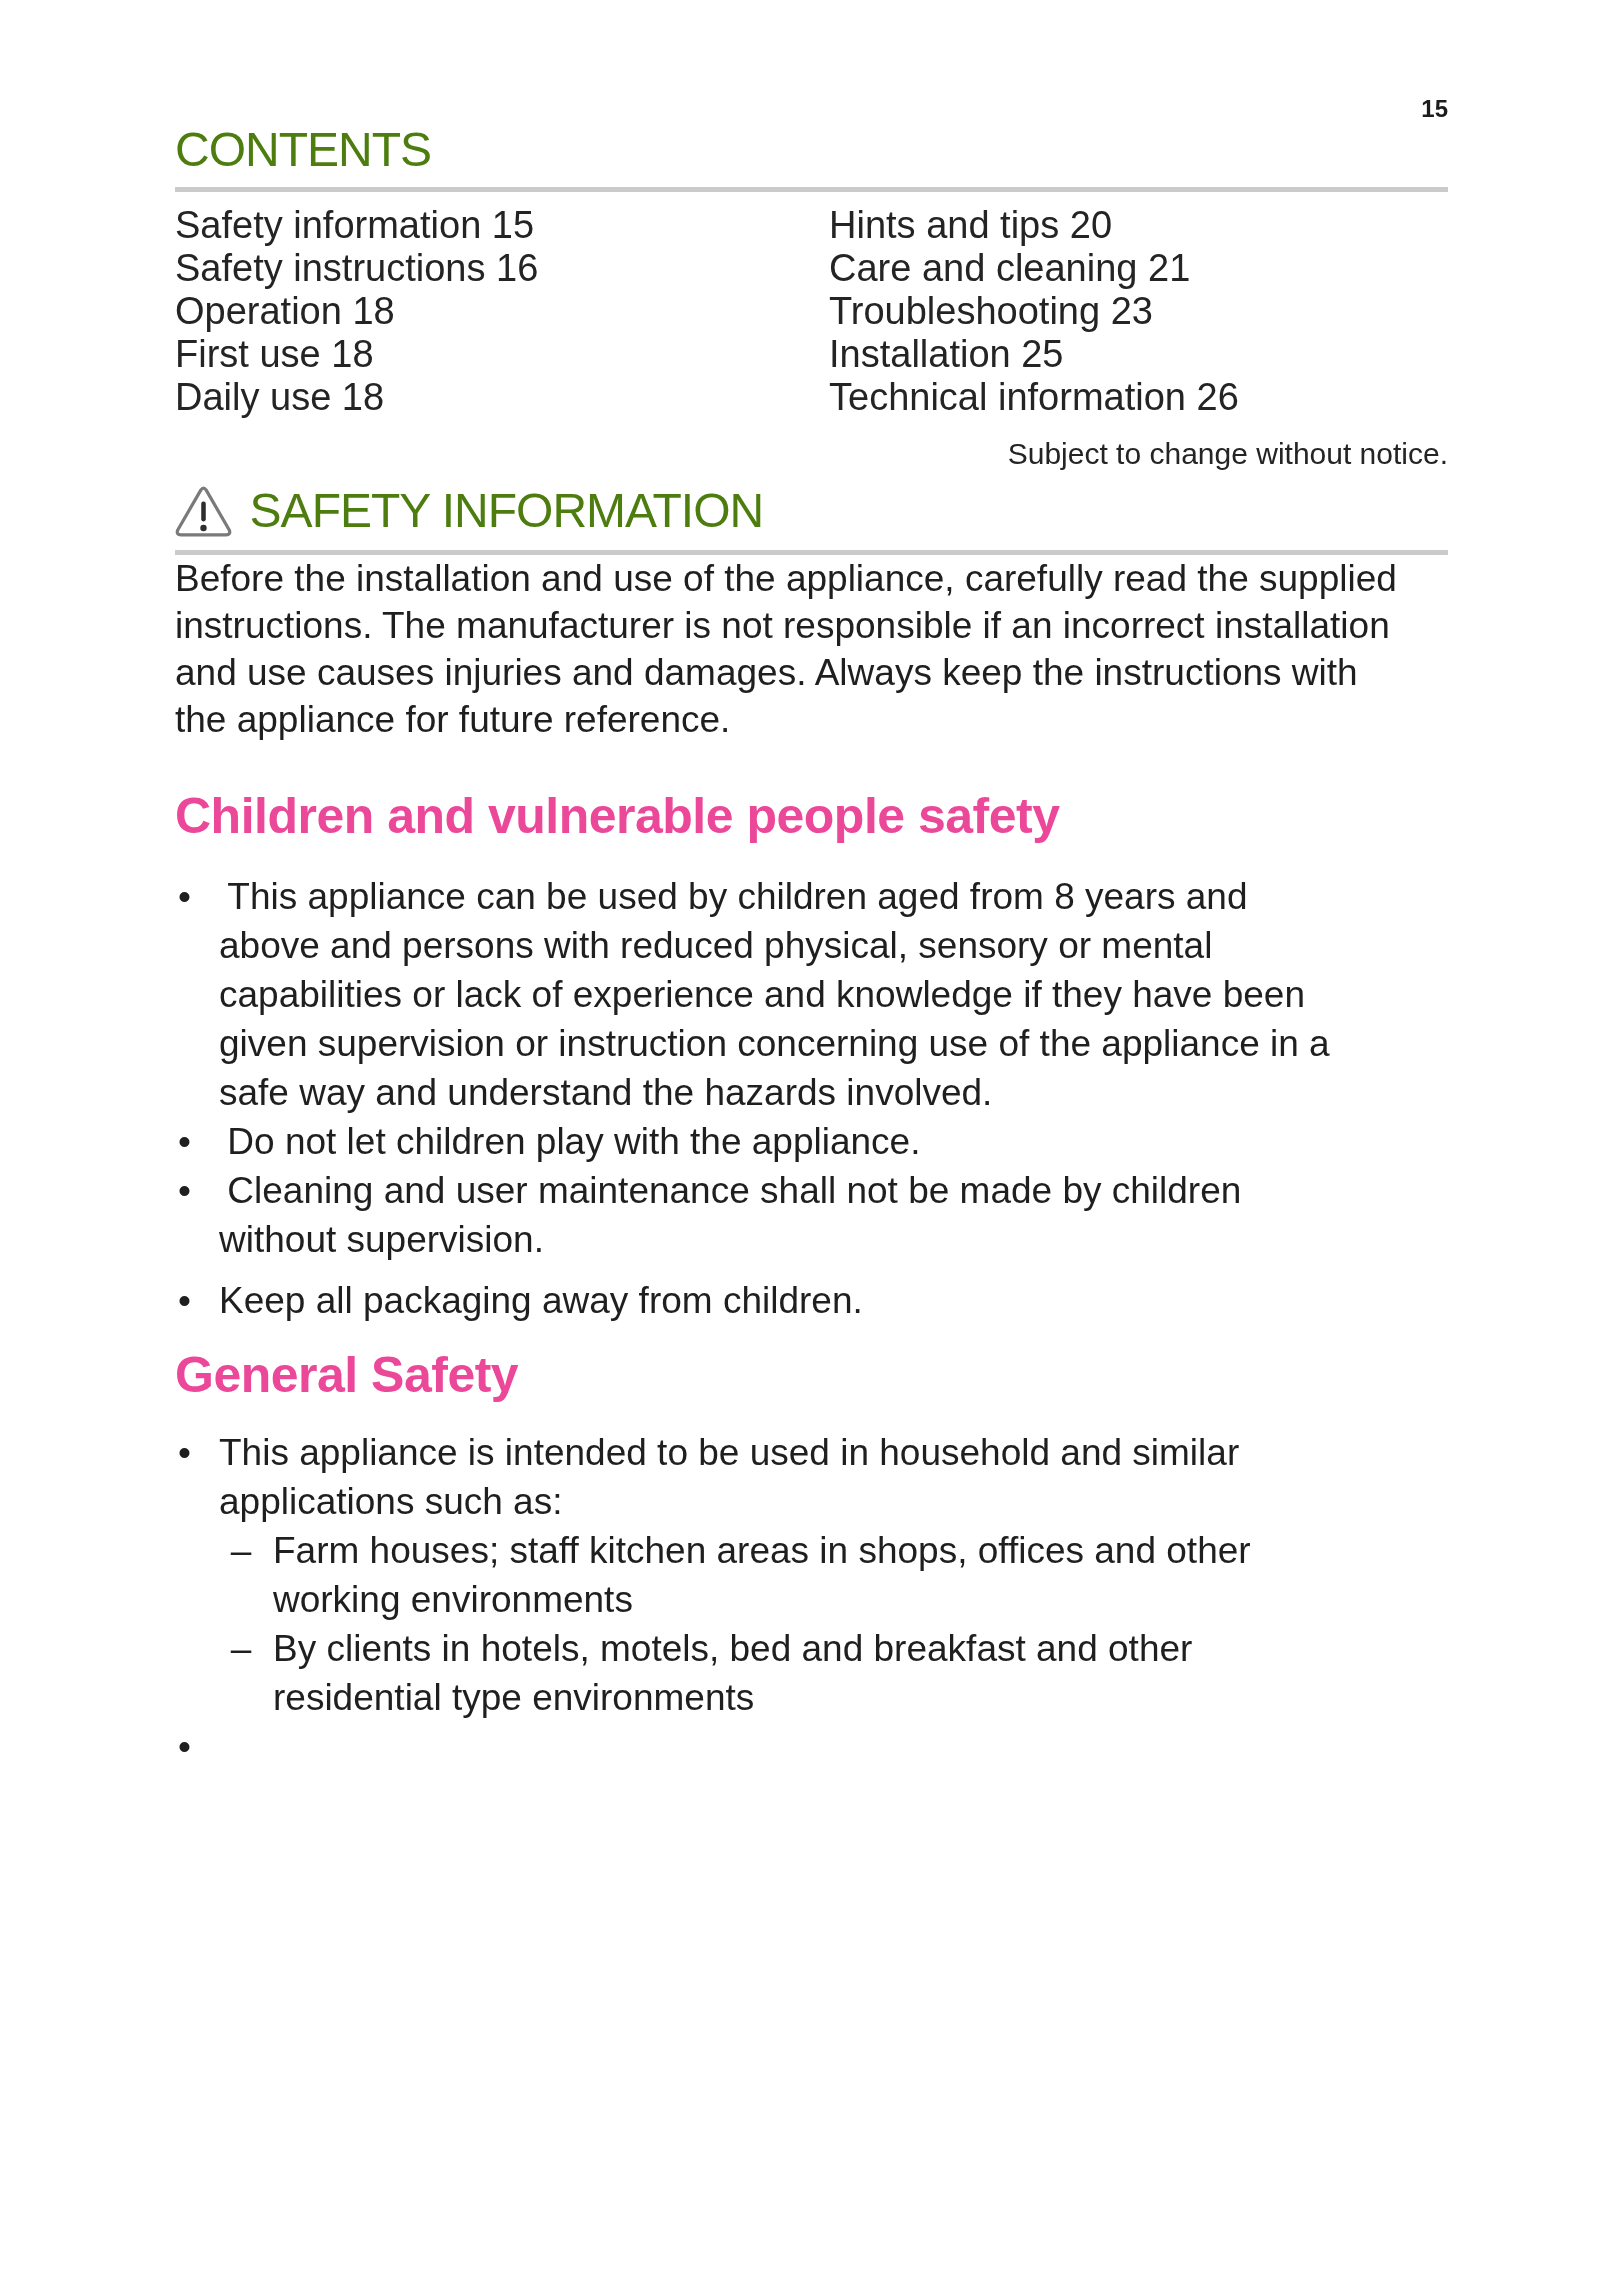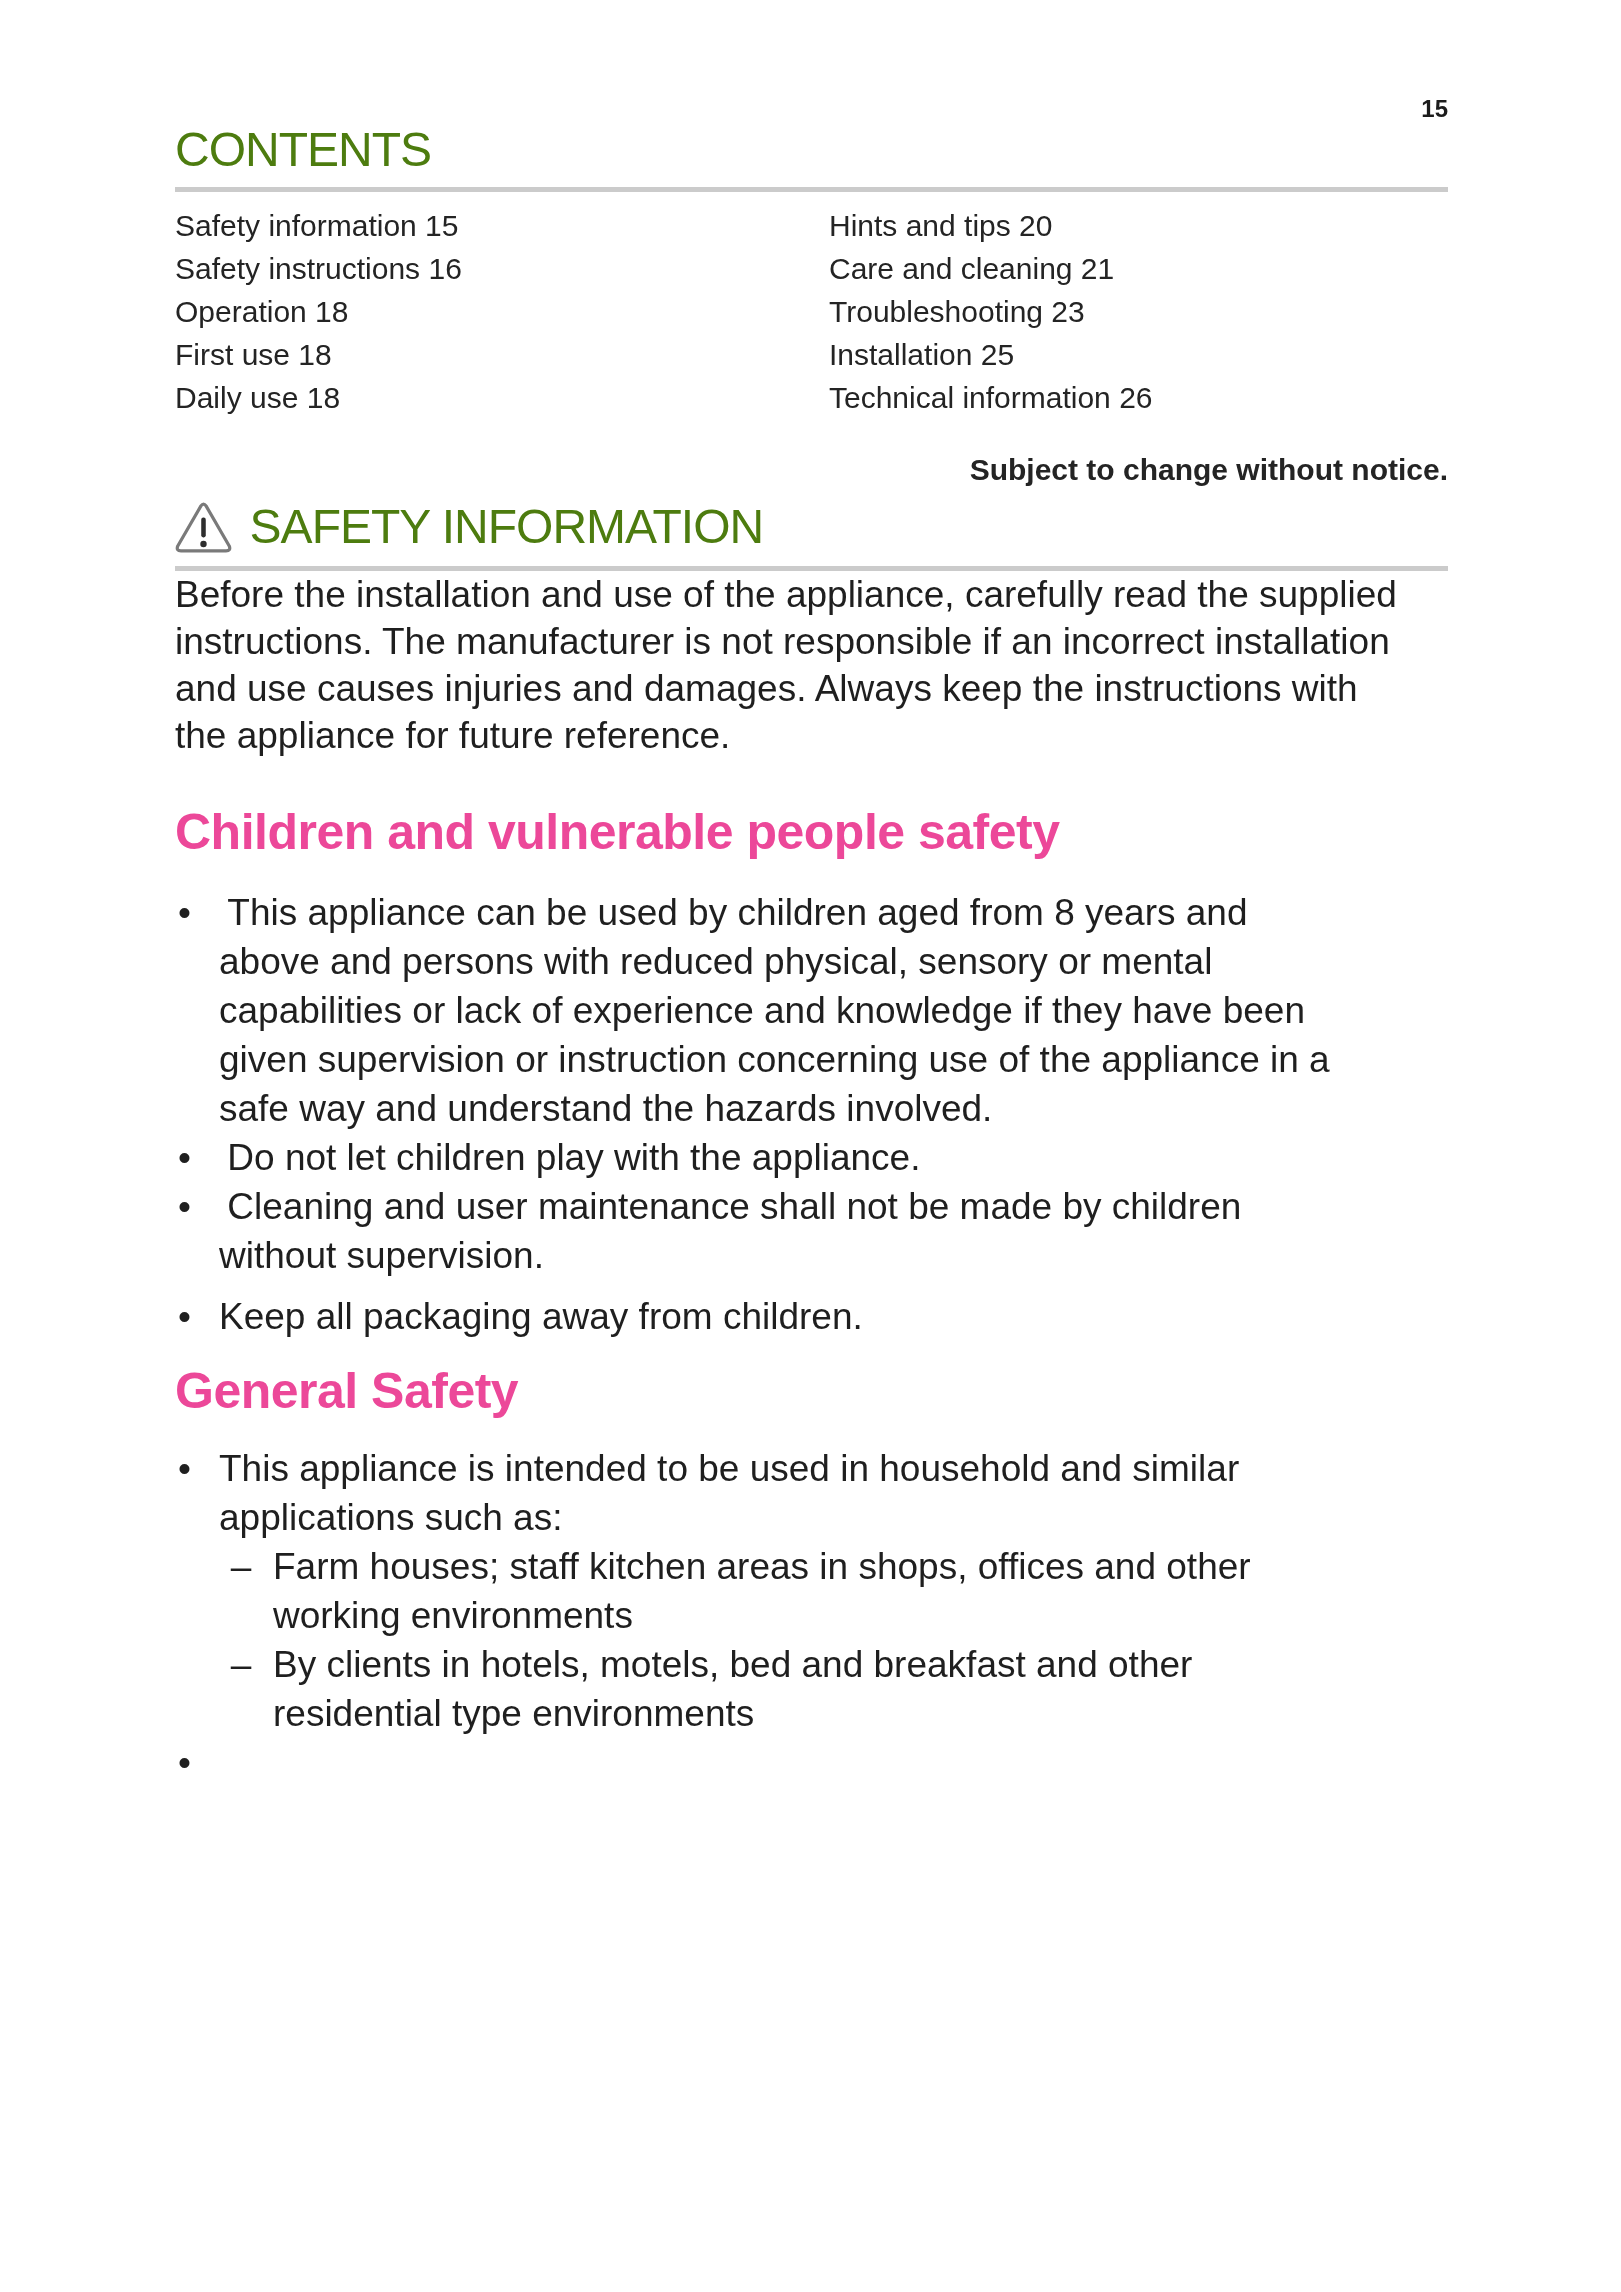--- a/index.html
+++ b/index.html
@@ -34,33 +34,32 @@
   }
   .contents-title { margin-top: 84px; }
   .rule {
     height: 4.9px;
     background: #cbcbcb;
     margin-top: 11.8px;
   }
   .toc {
     display: flex;
     margin-top: 11.8px;
-    font-size: 30px;
+    font-size: 38px;
     line-height: 43px;
     color: #242424;
   }
   .toc-col-left { width: 654px; flex: 0 0 auto; }
   .toc-col-right { flex: 1 1 auto; }
   .notice {
-    margin-top: 29px;
+    margin-top: 13px;
     text-align: right;
     font-size: 30px;
     line-height: 43px;
     color: #242424;
-    font-weight: bold;
   }
   .safety-title-row {
     display: flex;
     align-items: center;
     gap: 17.6px;
     margin-top: 9.8px;
   }
   .warning-icon { flex: 0 0 auto; display: block; }
   .intro {
     margin: 0 0 0 0;

